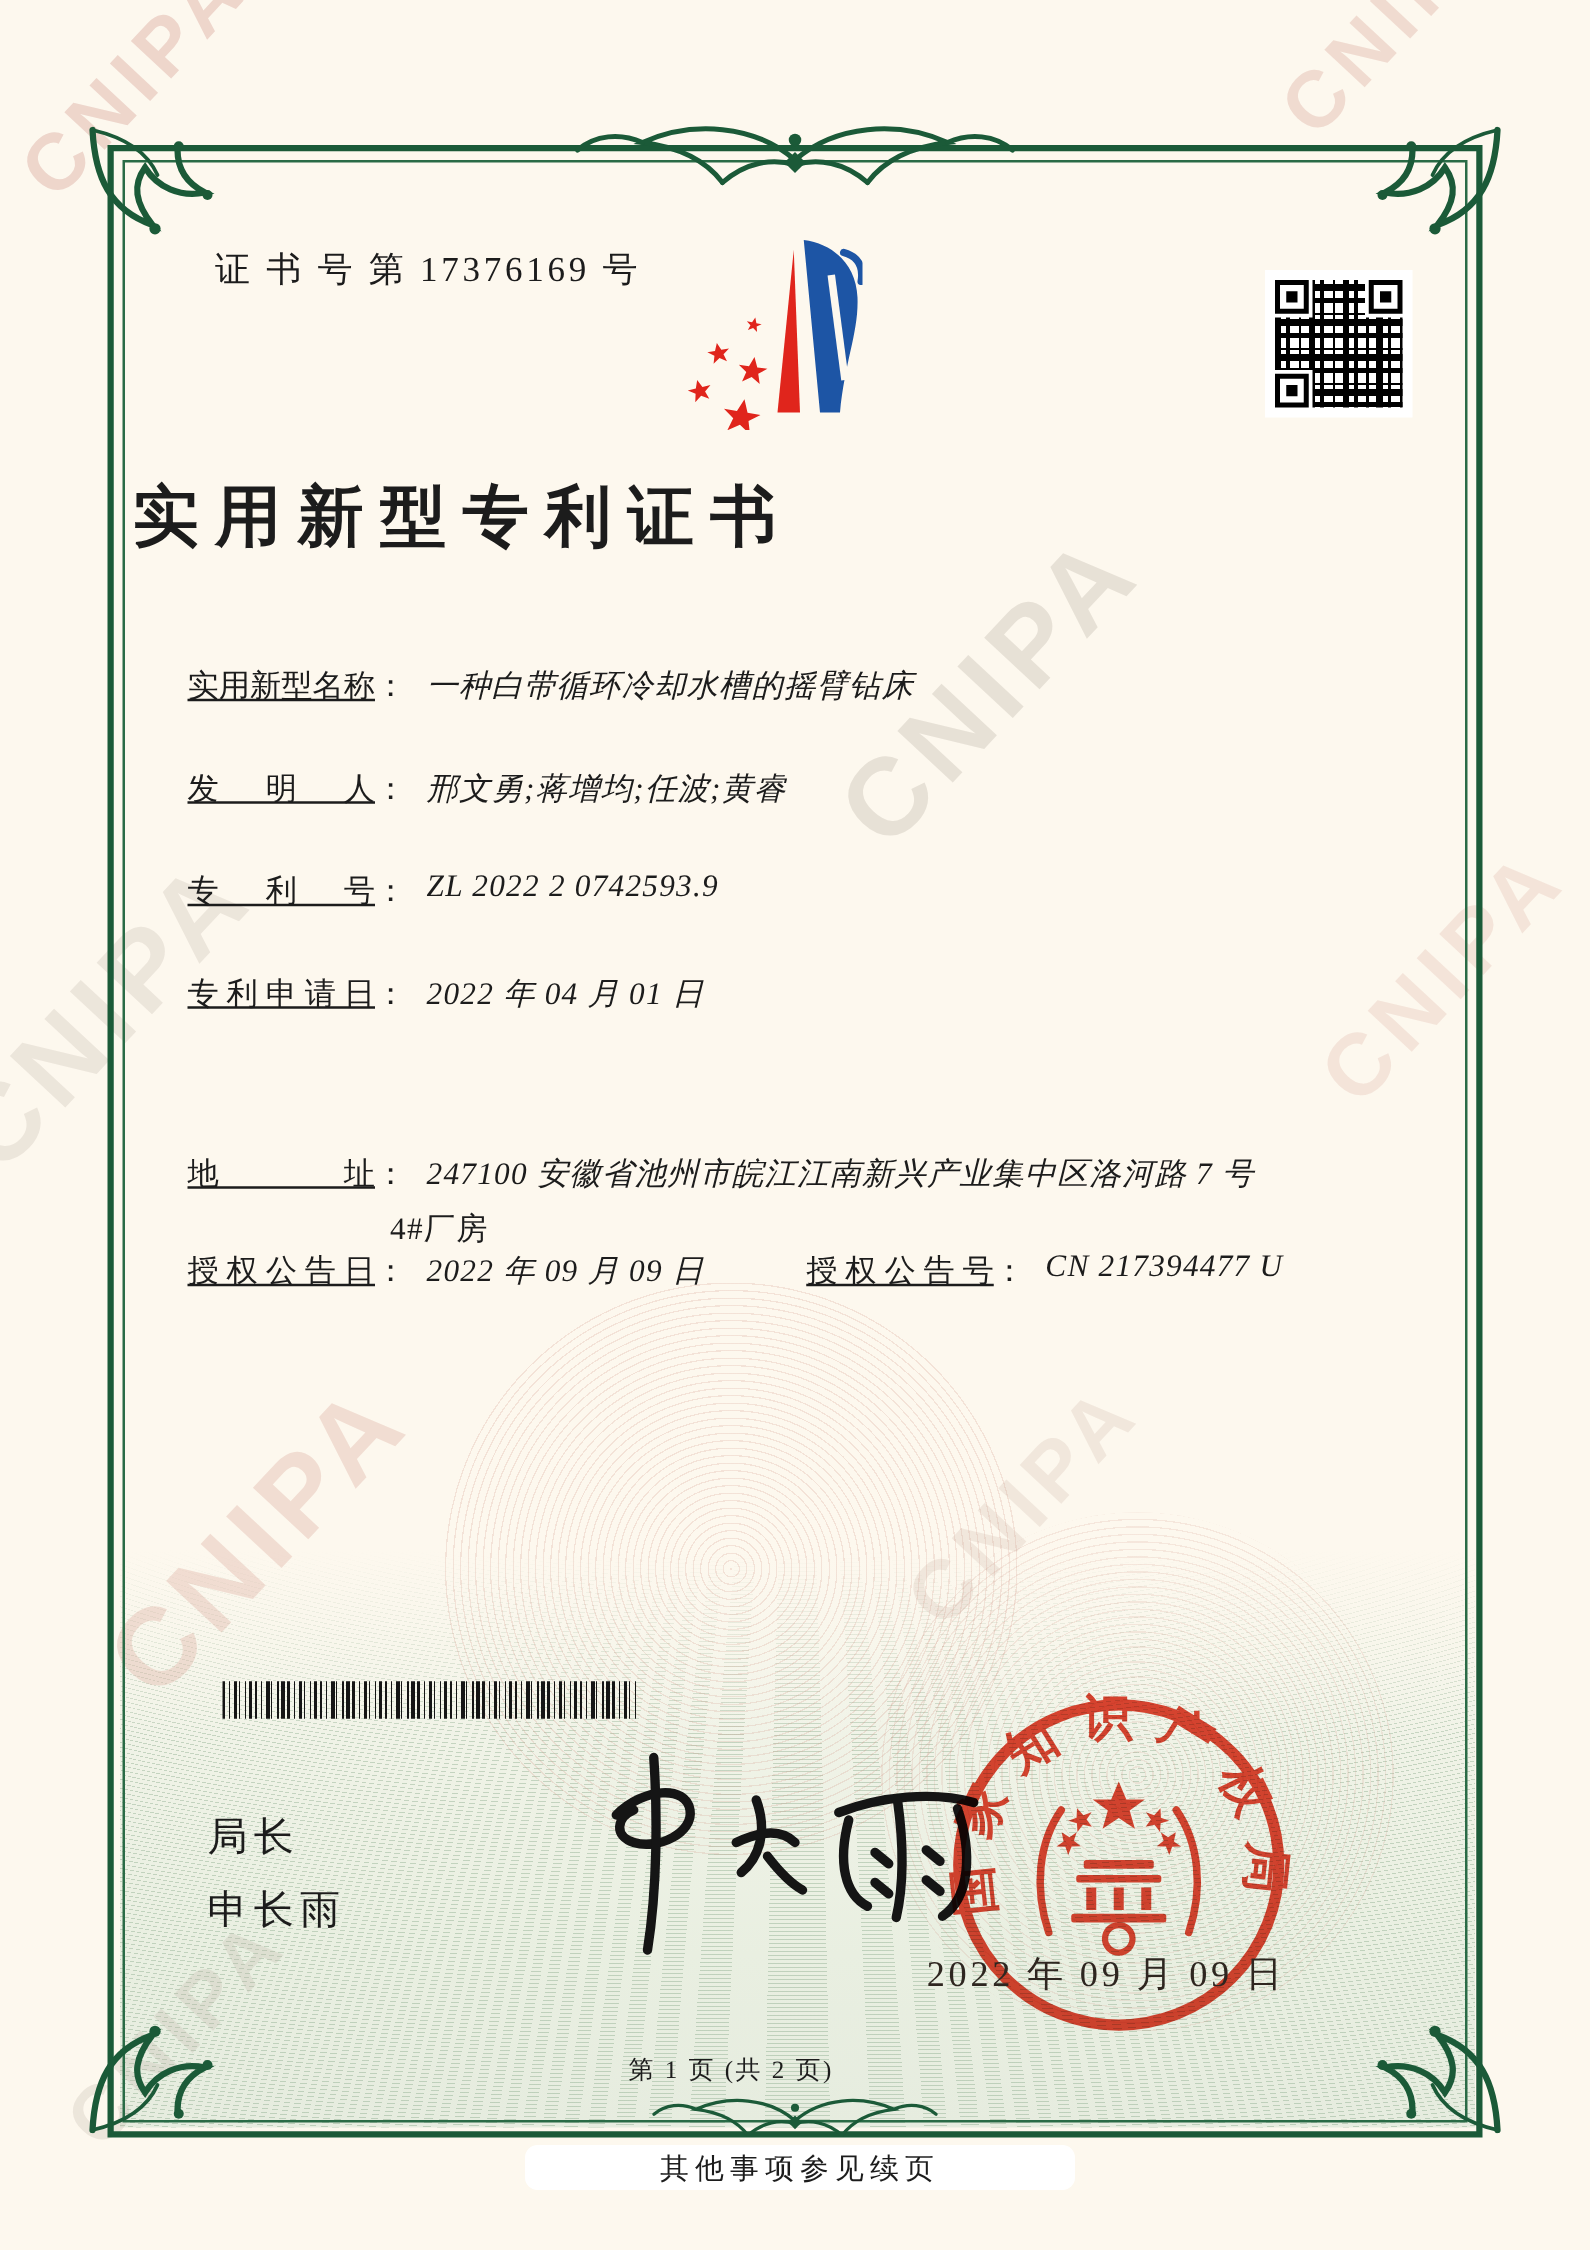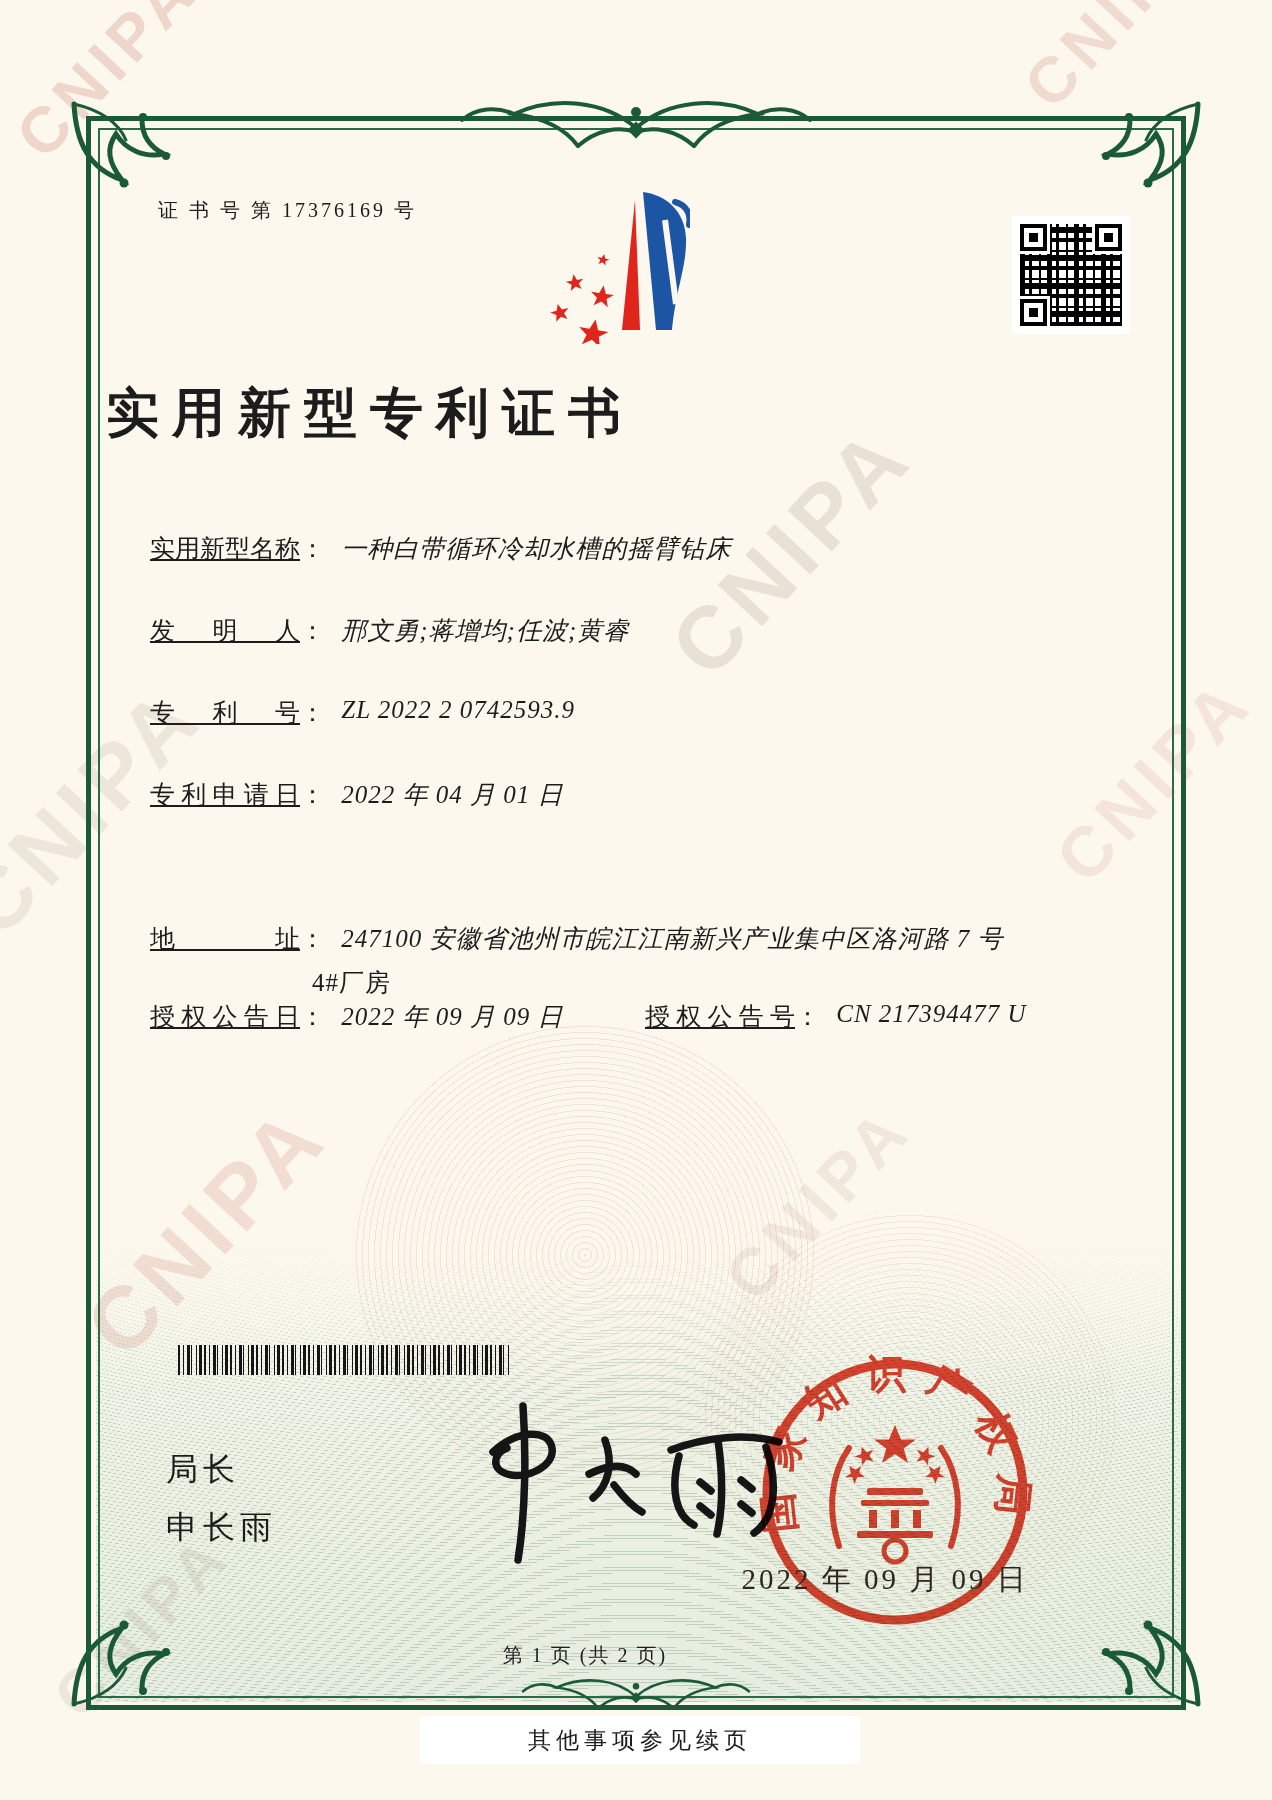--- a/index.html
+++ b/index.html
@@ -20,21 +20,21 @@
         linear-gradient(180deg,#f6f6ec 0,#e9efe1 70%,#e6ecdf 100%);}
 
   
   .frame-outer{position:absolute;left:86px;top:116px;width:1100px;height:1594px;z-index:3;
       border:5px solid #1b5a38;pointer-events:none;box-sizing:border-box;}
   .frame-inner{position:absolute;left:98px;top:128px;width:1076px;height:1570px;z-index:3;
       border:2px solid #2a6b46;pointer-events:none;box-sizing:border-box;}
   .orn{position:absolute;z-index:3;pointer-events:none;}
 
   
-  .certno{position:absolute;left:158px;top:197px;font-size:20px;letter-spacing:3px;z-index:4;}
+  .certno{position:absolute;left:172px;top:197px;font-size:28px;letter-spacing:3px;z-index:4;}
   .logo{position:absolute;left:515px;top:182px;width:175px;height:162px;z-index:4;}
   .qr{position:absolute;left:1012px;top:216px;width:118px;height:118px;background:#fff;z-index:4;}
   .qrp{position:absolute;inset:8px;
       background:
         repeating-linear-gradient(90deg,#000 0 5px,transparent 5px 9px,#000 9px 12px,transparent 12px 19px,#000 19px 21px,transparent 21px 27px),
         repeating-linear-gradient(0deg,#000 0 4px,transparent 4px 9px,#000 9px 15px,transparent 15px 18px,#000 18px 20px,transparent 20px 28px);}
   .qf{position:absolute;width:27px;height:27px;background:#000;box-shadow:0 0 0 3px #fff;}
   .qf::before{content:"";position:absolute;inset:4px;background:#fff;}
   .qf::after{content:"";position:absolute;inset:9px;background:#000;}
   .title{position:absolute;left:106px;top:378px;width:990px;text-align:left;z-index:4;
@@ -58,22 +58,22 @@
   .signer{position:absolute;left:166px;z-index:4;font-family:"Liberation Sans","DejaVu Sans",sans-serif;
       font-size:32px;letter-spacing:5px;font-weight:500;}
   .signature{position:absolute;left:455px;top:1390px;width:360px;height:185px;z-index:4;}
 
   .seal{position:absolute;left:753px;top:1350px;width:284px;height:284px;z-index:5;
       mix-blend-mode:multiply;opacity:0.94;}
   .sealdate{position:absolute;left:695px;top:1560px;width:380px;text-align:center;z-index:6;
       font-size:29px;letter-spacing:3px;color:#2e2620;}
 
   .pageinfo{position:absolute;left:90px;top:1642px;width:990px;text-align:center;z-index:4;font-size:20px;letter-spacing:2px;}
-  .contstrip{position:absolute;left:420px;top:1716px;width:440px;height:48px;background:#ffffff;z-index:4;
-      display:flex;align-items:center;justify-content:center;font-size:23px;letter-spacing:5px;}
+  .contstrip{position:absolute;left:420px;top:1716px;width:440px;height:36px;background:#ffffff;z-index:4;
+      display:flex;align-items:center;justify-content:center;font-size:23px;letter-spacing:5px;border-radius:10px;}
 </style>
 </head>
 <body>
 
 <div class="page">
 
   <svg width="0" height="0" style="position:absolute">
     <defs>
       <path id="st" d="M0,-11 L3.2,-3.4 11,-3.4 4.6,1.3 6.8,8.9 0,4.4 -6.8,8.9 -4.6,1.3 -11,-3.4 -3.2,-3.4 Z"></path>
       <symbol id="flourish" viewBox="0 0 120 120">

